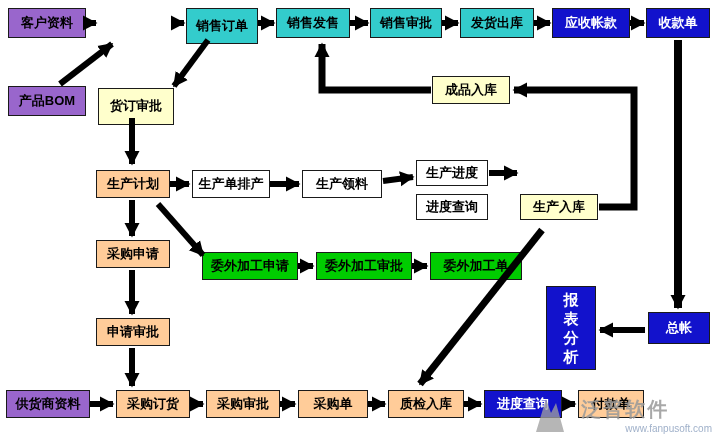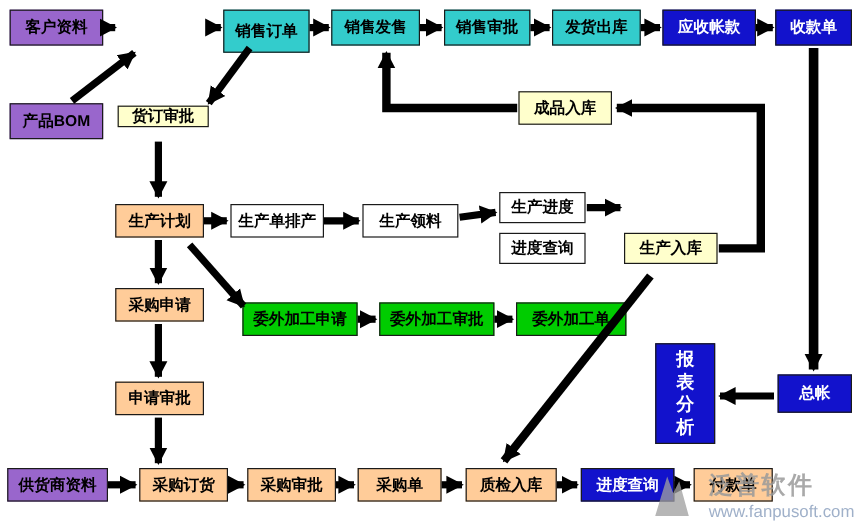--- a/index.html
+++ b/index.html
@@ -14,21 +14,21 @@
     border:1px solid #1a1a1a; line-height:1.15; white-space:pre-line;
   }
   .node.vertical { font-size:15px; line-height:1.28; }
   #arrows { position:absolute; left:0; top:0; z-index:5; pointer-events:none; }
   .watermark {
     position:absolute; right:1px; bottom:1px; z-index:6;
     display:flex; align-items:center; gap:16px; opacity:0.85;
   }
   .wm-text { display:flex; flex-direction:column; align-items:flex-start; }
   .wm-brand { font-size:20px; font-weight:bold; color:#9a9a9a; letter-spacing:2px; }
-  .wm-url { font-size:14px; color:#8fa3c0; }
+  .wm-url { font-size:10px; color:#8fa3c0;margin-left:44px; }
 </style>
 </head>
 <body>
 
 <div id="canvas">
   <svg id="arrows" width="713" height="435" viewBox="0 0 713 435" xmlns="http://www.w3.org/2000/svg">
     <defs>
       <marker id="ah" markerUnits="userSpaceOnUse" markerWidth="16" markerHeight="16" refX="13" refY="8" orient="auto">
         <path d="M0,0.5 L14.5,8 L0,15.5 z" fill="#000000"></path>
       </marker>
@@ -76,21 +76,21 @@
     </div>
   </div>
 <div class="node" style="left: 8px; top: 8px; width: 78px; height: 30px; background: rgb(153, 102, 204);">客户资料</div>
     <div class="node" style="left: 186px; top: 8px; width: 72px; height: 36px; background: rgb(51, 204, 204);">销售订单</div>
     <div class="node" style="left: 276px; top: 8px; width: 74px; height: 30px; background: rgb(51, 204, 204);">销售发售</div>
     <div class="node" style="left: 370px; top: 8px; width: 72px; height: 30px; background: rgb(51, 204, 204);">销售审批</div>
     <div class="node" style="left: 460px; top: 8px; width: 74px; height: 30px; background: rgb(51, 204, 204);">发货出库</div>
     <div class="node" style="left: 552px; top: 8px; width: 78px; height: 30px; background: rgb(18, 18, 204); color: rgb(255, 255, 255);">应收帐款</div>
     <div class="node" style="left: 646px; top: 8px; width: 64px; height: 30px; background: rgb(18, 18, 204); color: rgb(255, 255, 255);">收款单</div>
     <div class="node" style="left: 8px; top: 86px; width: 78px; height: 30px; background: rgb(153, 102, 204);">产品BOM</div>
-    <div class="node" style="left: 98px; top: 88px; width: 76px; height: 18px; background: rgb(255, 255, 204);">货订审批</div>
+    <div class="node" style="left: 98px; top: 88px; width: 76px; height: 37px; background: rgb(255, 255, 204);">货订审批</div>
     <div class="node" style="left: 432px; top: 76px; width: 78px; height: 28px; background: rgb(255, 255, 204);">成品入库</div>
     <div class="node" style="left: 96px; top: 170px; width: 74px; height: 28px; background: rgb(255, 204, 153);">生产计划</div>
     <div class="node" style="left: 192px; top: 170px; width: 78px; height: 28px; background: rgb(255, 255, 255);">生产单排产</div>
     <div class="node" style="left: 302px; top: 170px; width: 80px; height: 28px; background: rgb(255, 255, 255);">生产领料</div>
     <div class="node" style="left: 416px; top: 160px; width: 72px; height: 26px; background: rgb(255, 255, 255);">生产进度</div>
     <div class="node" style="left: 416px; top: 194px; width: 72px; height: 26px; background: rgb(255, 255, 255);">进度查询</div>
     <div class="node" style="left: 520px; top: 194px; width: 78px; height: 26px; background: rgb(255, 255, 204);">生产入库</div>
     <div class="node" style="left: 96px; top: 240px; width: 74px; height: 28px; background: rgb(255, 204, 153);">采购申请</div>
     <div class="node" style="left: 202px; top: 252px; width: 96px; height: 28px; background: rgb(0, 204, 0);">委外加工申请</div>
     <div class="node" style="left: 316px; top: 252px; width: 96px; height: 28px; background: rgb(0, 204, 0);">委外加工审批</div>

